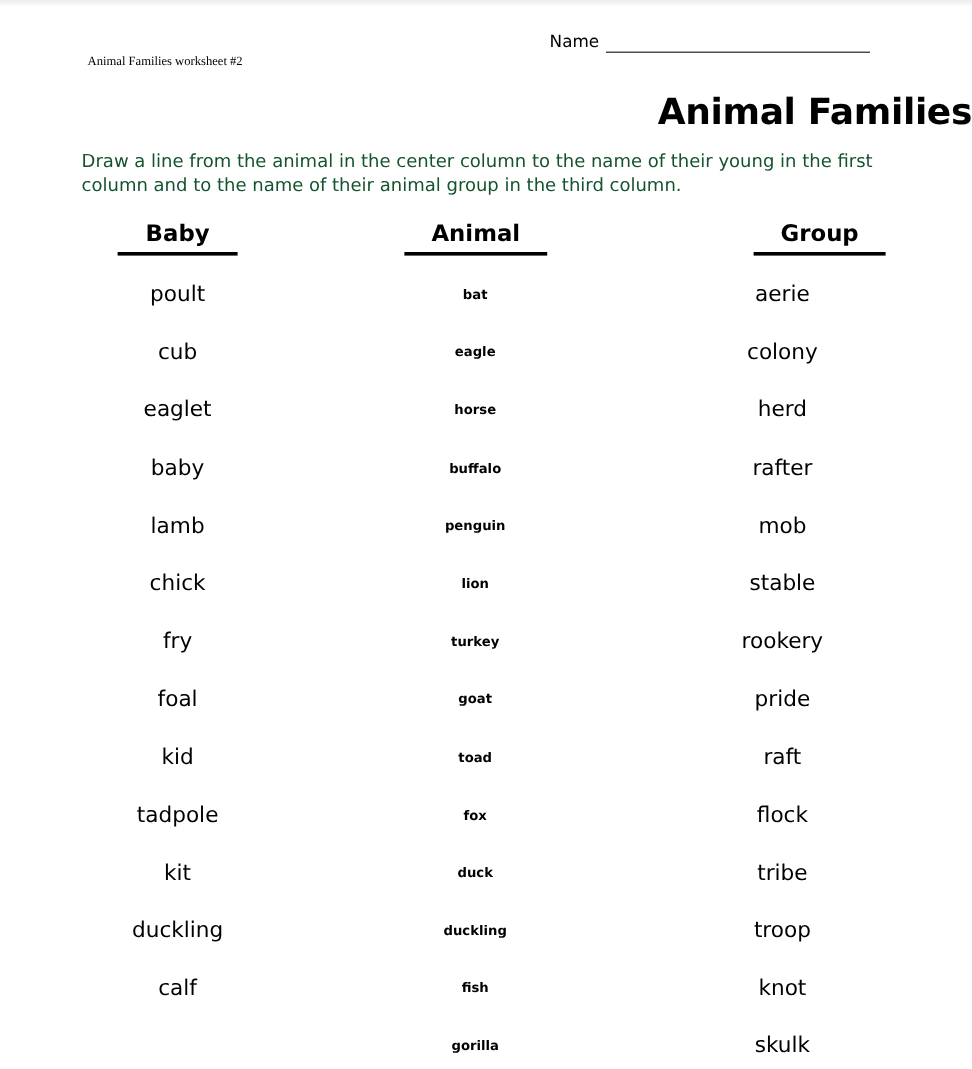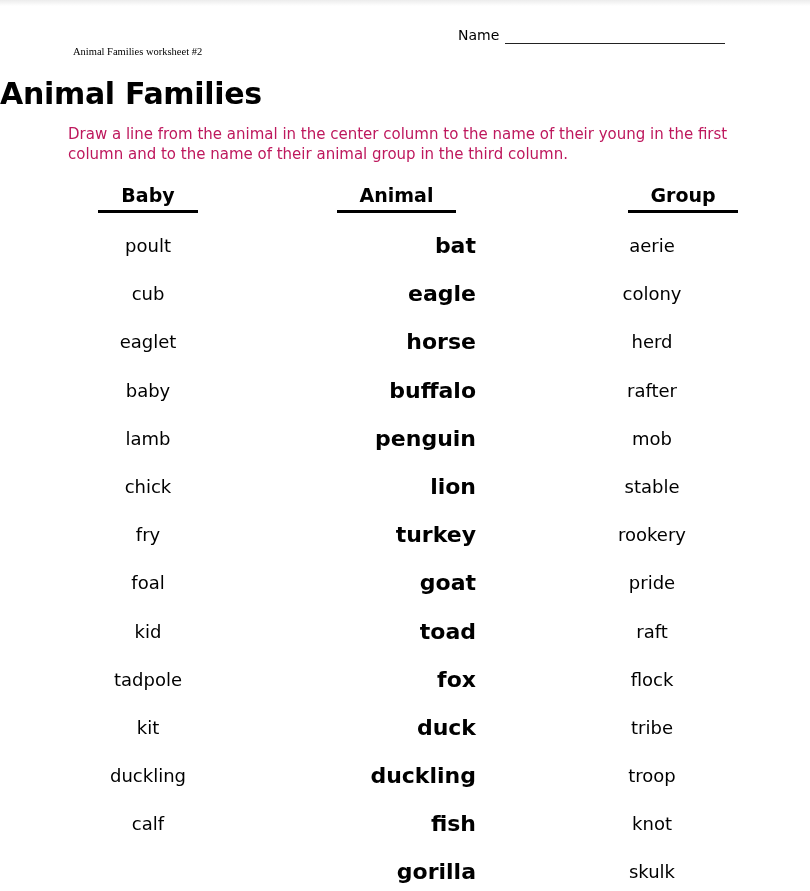--- a/index.html
+++ b/index.html
@@ -42,33 +42,33 @@
       top: 46px;
       font-family: "Liberation Serif", "DejaVu Serif", serif;
       font-size: 10.5px;
       text-align: center;
     }
     .title {
       position: absolute;
       left: 0;
       width: 810px;
       top: 76px;
-      text-align: left;
+      text-align: right;
       font-size: 30px;
       font-weight: bold;
       letter-spacing: -0.3px;
     }
     .instructions {
       position: absolute;
       left: 68px;
       top: 124px;
       width: 690px;
       font-size: 15px;
       line-height: 20px;
-      color: #be185d;
+      color: #14532d;
     }
     .col-header {
       position: absolute;
       top: 184px;
       text-align: center;
       font-size: 19px;
       font-weight: bold;
       padding-bottom: 4px;
       border-bottom: 3px solid #000;
     }
@@ -76,21 +76,21 @@
       position: absolute;
       top: 233px;
       text-align: center;
     }
     .cell {
       height: 48.2px;
       line-height: 26px;
       font-size: 18px;
       white-space: nowrap;
     }
-    .col-animal .cell { font-weight: bold; font-size: 22px; text-align: right; }
+    .col-animal .cell { font-weight: bold; font-size: 11px; }
   </style>
 </head>
 <body>
 
 <div class="top-shadow"></div>
 
 <div class="name-field">
   <span class="name-label">Name</span>
   <span class="name-line"></span>
 </div>

